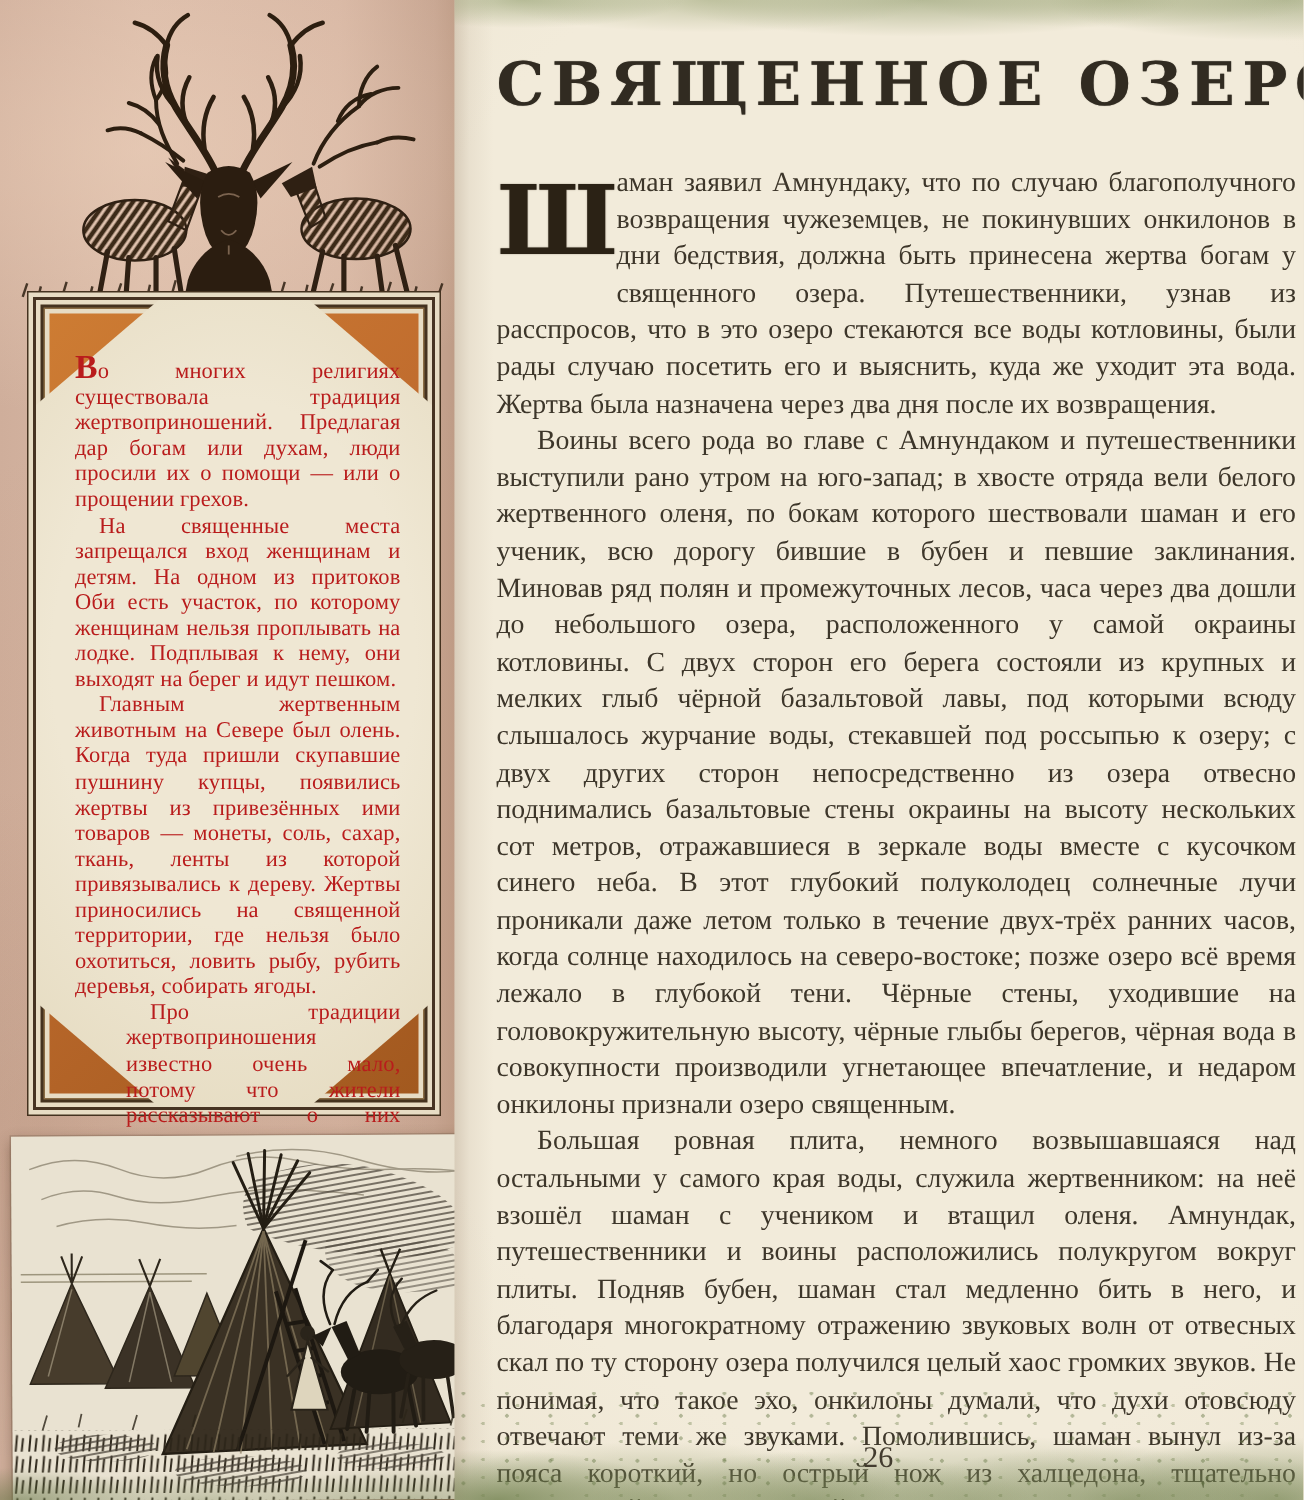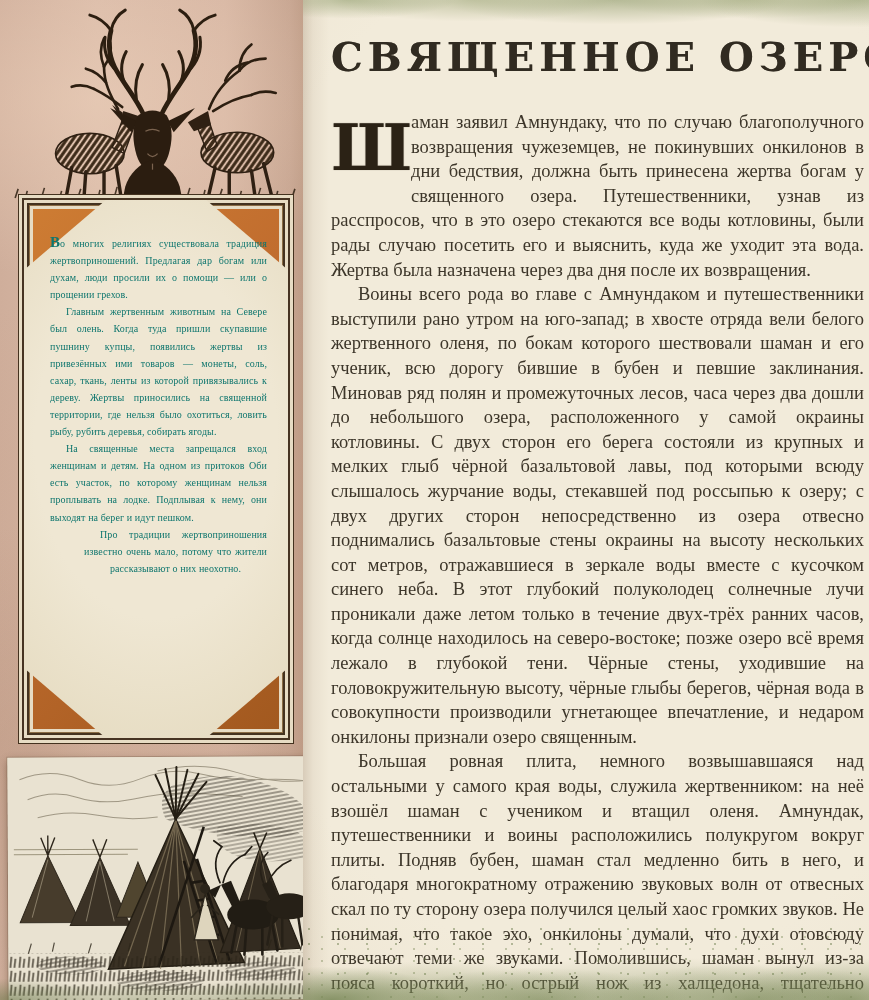--- a/index.html
+++ b/index.html
@@ -32,21 +32,21 @@
     background:linear-gradient(135deg,#cd7c33 0%,#c06c2e 40%,#a2591f 100%);
   }
   .panel-cream{
     position:absolute;inset:0;
     background:
       radial-gradient(220px 320px at 50% 45%, #efe7d3 55%, #e6dcc2 100%);
     clip-path:polygon(31% 0,69% 0,100% 13%,100% 87%,69% 100%,31% 100%,0 87%,0 13%);
   }
   .sidebar-text{
     position:absolute;left:26px;right:21px;top:35px;bottom:24px;
-    font-size:10px;line-height:17.1px;text-align:justify;color:#0f766e;
+    font-size:15px;line-height:17.1px;text-align:justify;color:#b91c1c;
     letter-spacing:.1px;
   }
   .sidebar-text p{margin:0;text-indent:16px;}
   .sidebar-text p.first{text-indent:0;}
   .sidebar-text p.first::first-letter{font-weight:bold;font-size:1.5em;line-height:.9;}
   .sidebar-text p.center-last{text-align-last:center;margin-left:34px;}
   
   .camp-card{
     position:absolute;left:8px;top:757px;width:313px;height:243px;
     background:#e9e2d1;box-shadow:0 3px 9px rgba(70,45,25,.45), 0 0 0 1px rgba(90,70,50,.25);
@@ -201,22 +201,22 @@
         <path d="M150,162 l0,6"></path>
       </g>
     </g>
   </svg>
 
   <div class="sidebar-box">
     <div class="panel-orange"></div>
     <div class="panel-cream"></div>
     <div class="sidebar-text">
       <p class="first">Во многих религиях существовала традиция жертвоприношений. Предлагая дар богам или духам, люди просили их о помощи — или о прощении грехов.</p>
+      <p>На священные места запрещался вход женщинам и детям. На одном из притоков Оби есть участок, по которому женщинам нельзя проплывать на лодке. Подплывая к нему, они выходят на берег и идут пешком.</p>
       <p>Главным жертвенным животным на Севере был олень. Когда туда пришли скупавшие пушнину купцы, появились жертвы из привезённых ими товаров — монеты, соль, сахар, ткань, ленты из которой привязывались к дереву. Жертвы приносились на священной территории, где нельзя было охотиться, ловить рыбу, рубить деревья, собирать ягоды.</p>
-      <p>На священные места запрещался вход женщинам и детям. На одном из притоков Оби есть участок, по которому женщинам нельзя проплывать на лодке. Подплывая к нему, они выходят на берег и идут пешком.</p>
       <p class="center-last">Про традиции жертвоприношения известно очень мало, потому что жители рассказывают о них неохотно.</p>
     </div>
   </div>
 
   <div class="camp-card">
     <svg viewBox="0 0 313 243">
       <defs>
         <pattern id="cloudH" width="4" height="4" patternUnits="userSpaceOnUse" patternTransform="rotate(-10)">
           <line x1="0" y1="2" x2="4" y2="2" stroke="#4a443a" stroke-width="1.2"></line>
         </pattern>
@@ -343,14 +343,15 @@
   <div class="moss-top"></div>
 
   <div class="chapter-title">СВЯЩЕННОЕ ОЗЕРО</div>
 
   <div class="body-text">
     <p><span class="dropcap">Ш</span><span>аман заявил Амнундаку, что по случаю благополучного возвращения чужеземцев, не покинувших онкилонов в дни бедствия, должна быть принесена жертва богам у священного озера. Путешественники, узнав из расспросов, что в это озеро стекаются все воды котловины, были рады случаю посетить его и выяснить, куда же уходит эта вода. Жертва была назначена через два дня после их возвращения.</span></p>
     <p class="indent">Воины всего рода во главе с Амнундаком и путешественники выступили рано утром на юго-запад; в хвосте отряда вели белого жертвенного оленя, по бокам которого шествовали шаман и его ученик, всю дорогу бившие в бубен и певшие заклинания. Миновав ряд полян и промежуточных лесов, часа через два дошли до небольшого озера, расположенного у самой окраины котловины. С двух сторон его берега состояли из крупных и мелких глыб чёрной базальтовой лавы, под которыми всюду слышалось журчание воды, стекавшей под россыпью к озеру; с двух других сторон непосредственно из озера отвесно поднимались базальтовые стены окраины на высоту нескольких сот метров, отражавшиеся в зеркале воды вместе с кусочком синего неба. В этот глубокий полуколодец солнечные лучи проникали даже летом только в течение двух-трёх ранних часов, когда солнце находилось на северо-востоке; позже озеро всё время лежало в глубокой тени. Чёрные стены, уходившие на головокружительную высоту, чёрные глыбы берегов, чёрная вода в совокупности производили угнетающее впечатление, и недаром онкилоны признали озеро священным.</p>
     <p class="indent">Большая ровная плита, немного возвышавшаяся над остальными у самого края воды, служила жертвенником: на неё взошёл шаман с учеником и втащил оленя. Амнундак, путешественники и воины расположились полукругом вокруг плиты. Подняв бубен, шаман стал медленно бить в него, и благодаря многократному отражению звуковых волн от отвесных скал по ту сторону озера получился целый хаос громких звуков. Не понимая, что такое эхо, онкилоны думали, что духи отовсюду отвечают теми же звуками. Помолившись, шаман вынул из-за пояса короткий, но острый нож из халцедона, тщательно выточенный и насаженный на костяную ручку, украшенную резьбой; по форме нож походил на кинжал и употреблялся только для кровавой жертвы. Ученик, схватив оленя за рога, пригнул его голову к земле, а шаман сильным ударом в затылок нанёс смертельную рану. Над телом умиравшего оленя возобновились удары в бубен, а в это время два онкилона принесли лёгкий плот, изготовленный из четырёх сухих тонких брёвен, и спустили его на воду у края плиты. С помощью онкилонов ученик сбросил оленя на плот и оттолкнул</p>
   </div>
 
+  <div class="page-number">26</div>
   <div class="moss-bottom"></div>
 </div>
 
 </body></html>

